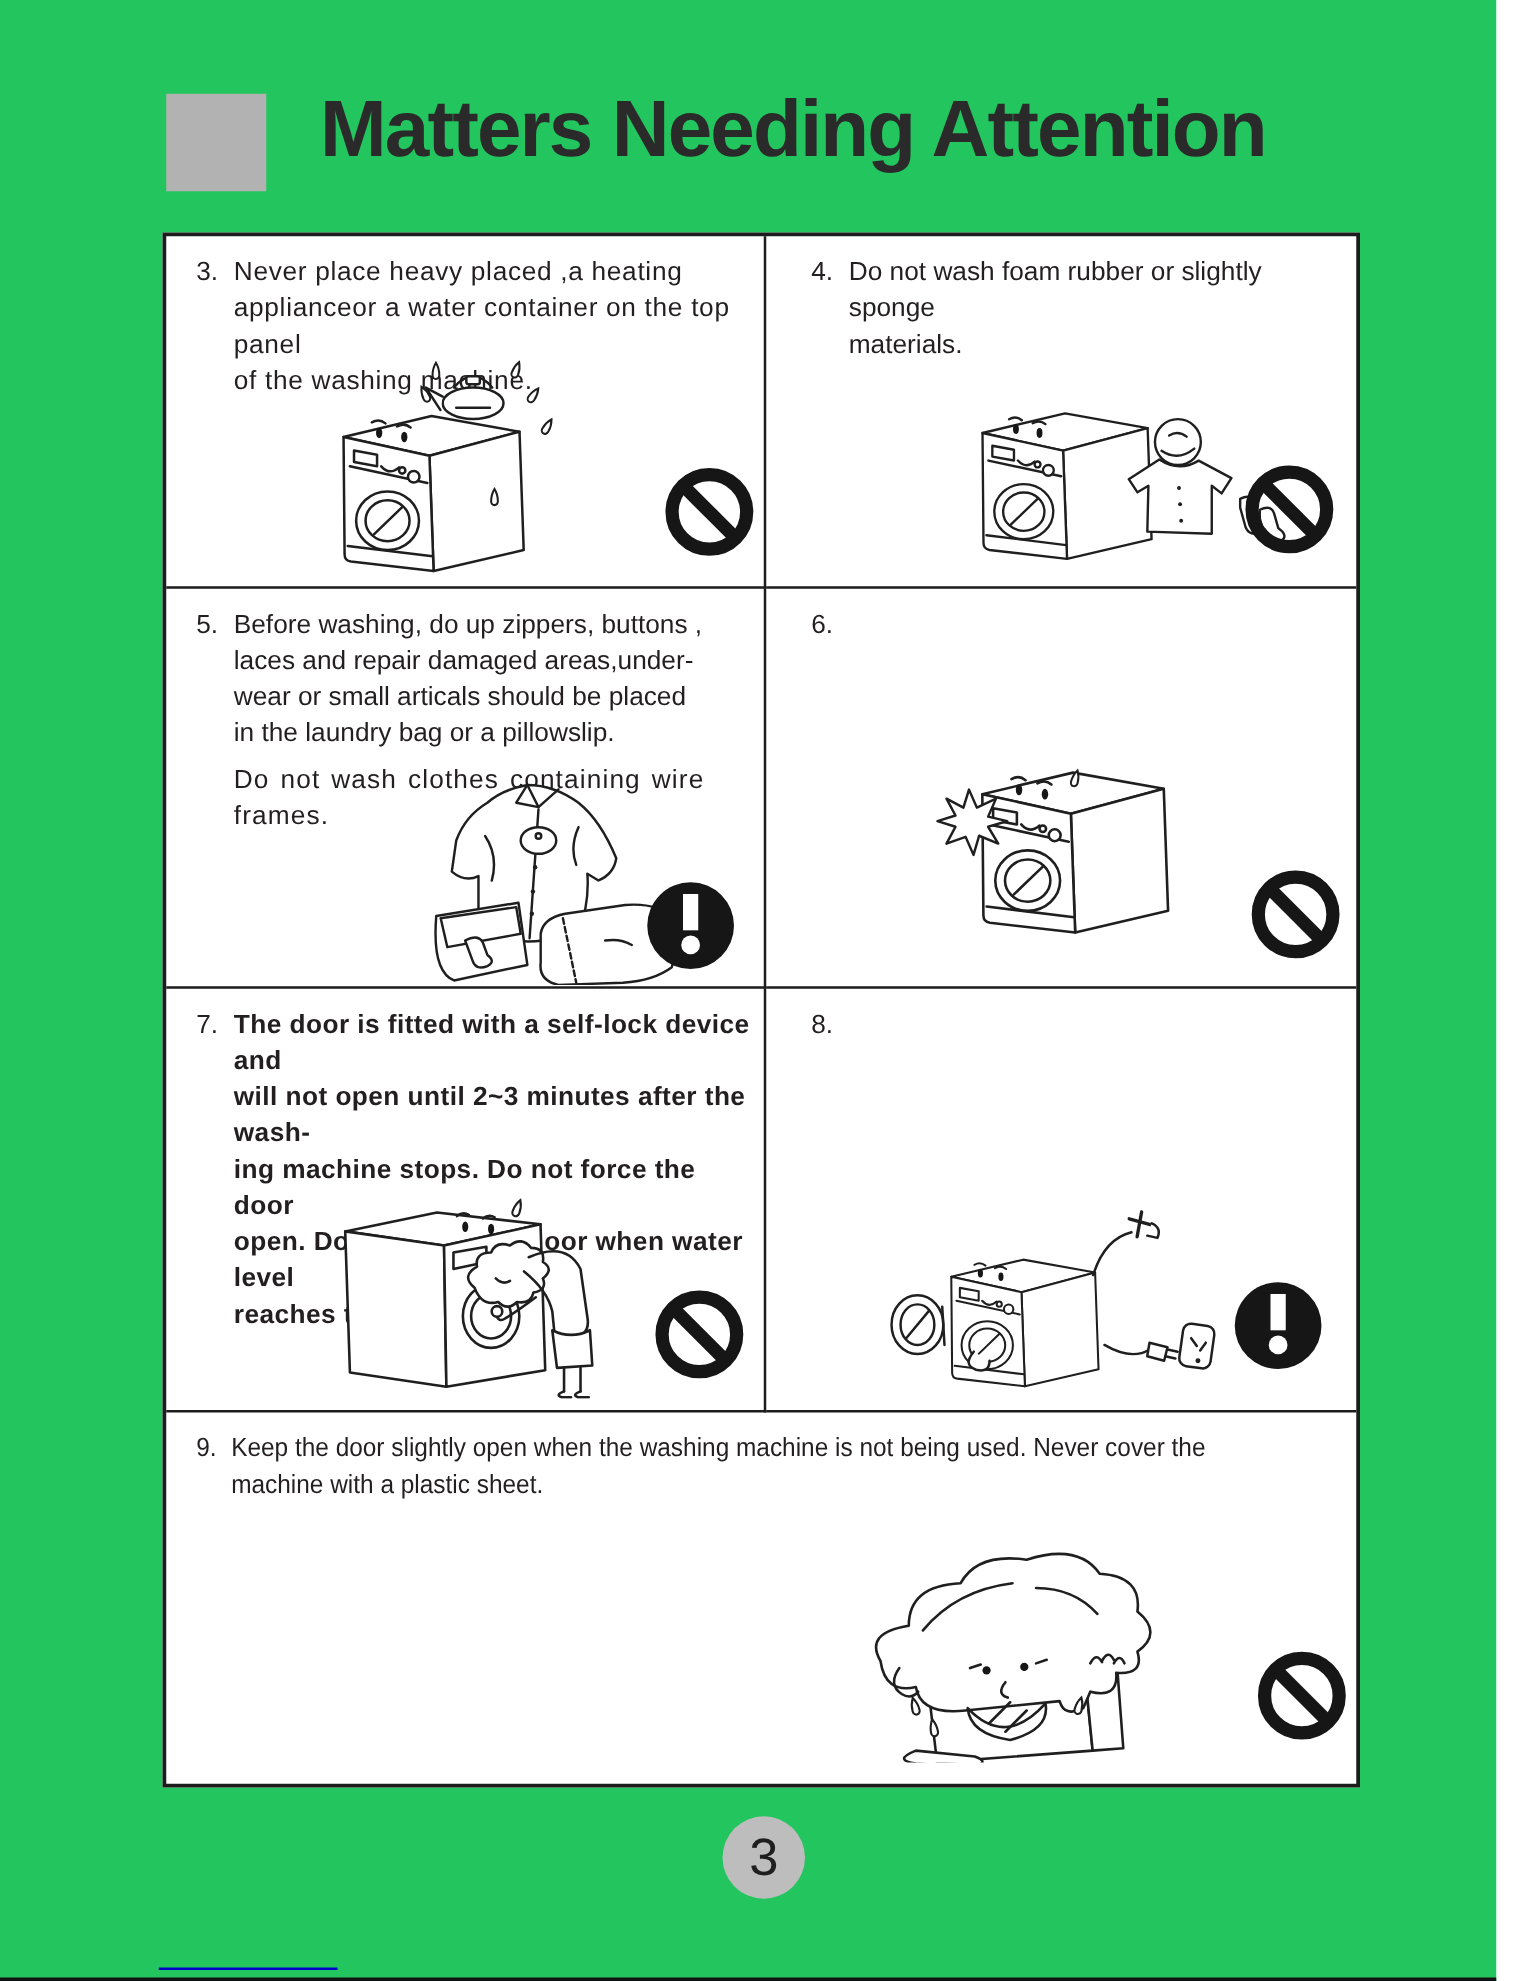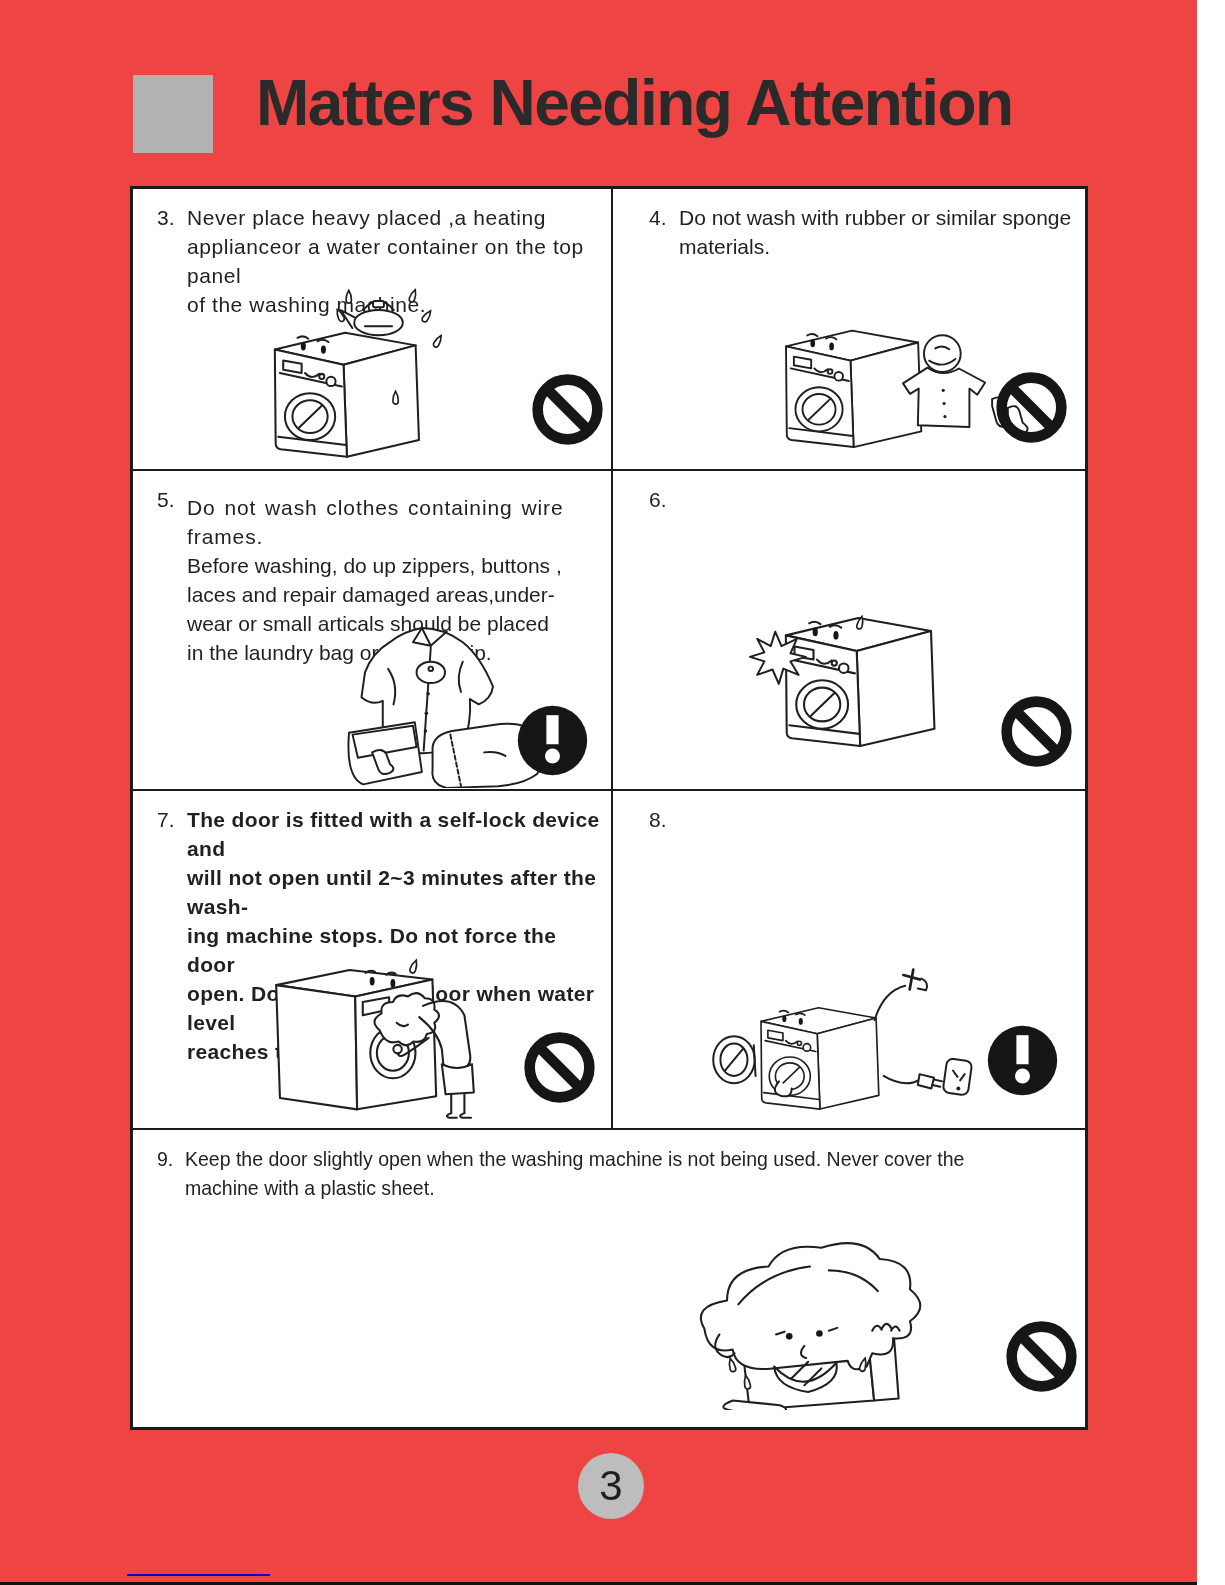--- a/index.html
+++ b/index.html
@@ -1,17 +1,17 @@
 <!DOCTYPE html>
 <html><head>
 <meta charset="utf-8">
 <style>
   html,body{margin:0;padding:0;background:#ffffff;}
   .sheet{
-    position:relative;width:1197px;height:1585px;background:#ef4444;
+    position:relative;width:1197px;height:1585px;background:#22c55e;
     font-family:"Liberation Sans","DejaVu Sans",sans-serif;color:#231f20;overflow:hidden;
   }
   .accent-square{position:absolute;left:133px;top:75px;width:80px;height:78px;background:#b2b2b2;}
   .title{
     position:absolute;left:256px;top:66px;margin:0;font-size:64px;font-weight:bold;
     letter-spacing:-1.5px;color:#2b2a2a;white-space:nowrap;transform:scaleX(1.0);transform-origin:left top;
   }
   .notice-table{
     position:absolute;left:130px;top:186px;width:958px;height:1244px;
     border:3px solid #1c1c1c;box-sizing:border-box;background:#fff;
@@ -111,21 +111,21 @@
         <use href="#drop" transform="translate(164,126)"></use>
       </svg>
       <svg class="sign" style="left:396px;top:182px" width="77" height="77" viewBox="0 0 80 80">
           <use href="#ban"></use>
         </svg>
     </div>
 
     <div class="cell cb colR">
       <div class="cell-text">
         <span class="num">4.</span>
-        <span class="txt">Do not wash  with rubber or similar sponge
+        <span class="txt">Do not wash  foam rubber or slightly sponge
 materials.</span>
       </div>
       <svg class="illus" style="left:150px;top:100px" width="280" height="173" viewBox="0 0 320 198">
         <use href="#wm" transform="translate(0,0) scale(0.9)"></use>
         <g fill="#fff" stroke="#1f1f1f" stroke-width="2.2" stroke-linecap="round" stroke-linejoin="round" transform="translate(150,48)">
           <circle cx="55" cy="26" r="21"></circle>
           <path d="M40 34 Q55 44 70 32" fill="none"></path>
           <path d="M47 20 q8 -5 16 1" fill="none"></path>
           <path d="M38 42 L10 60 L18 72 L28 66 L27 108 L86 110 L86 66 L95 73 L104 59 L74 43 Q56 54 38 42 Z"></path>
           <circle cx="56" cy="68" r="1.8" fill="#1f1f1f" stroke="none"></circle>
@@ -137,26 +137,26 @@
       </svg>
       <svg class="sign" style="left:380px;top:180px" width="77" height="77" viewBox="0 0 80 80">
           <use href="#ban"></use>
         </svg>
     </div>
 
     <div class="cell cb cr colL">
       <div class="cell-text">
         <span class="num">5.</span>
         <div>
-          <div class="txt p2 sp3">Do  not wash clothes containing wire
-frames.</div>
           <div class="txt">Before washing, do up zippers, buttons ,
 laces and repair damaged areas,under-
 wear or small articals should be placed
 in the laundry bag or a pillowslip.</div>
+          <div class="txt p2 sp3">Do  not wash clothes containing wire
+frames.</div>
         </div>
       </div>
       <svg class="illus" style="left:200px;top:148px" width="240" height="169" viewBox="0 0 270 190">
         <g fill="#fff" stroke="#1f1f1f" stroke-width="2.2" stroke-linecap="round" stroke-linejoin="round">
           <path d="M100 10 Q78 14 64 26 Q44 38 36 60 L32 88 Q44 98 56 92 L56 140 Q84 154 114 150 L146 144 Q156 116 154 90 L164 96 Q178 90 180 76 Q166 42 146 26 Q124 10 100 10 Z"></path>
           <path d="M100 10 L110 30 L128 14" fill="none"></path>
           <path d="M100 10 L90 26 L110 30" fill="none"></path>
           <path d="M110 32 L102 148" fill="none"></path>
           <ellipse cx="110" cy="60" rx="16" ry="12"></ellipse>
           <circle cx="110" cy="56" r="2.5" fill="none"></circle>

